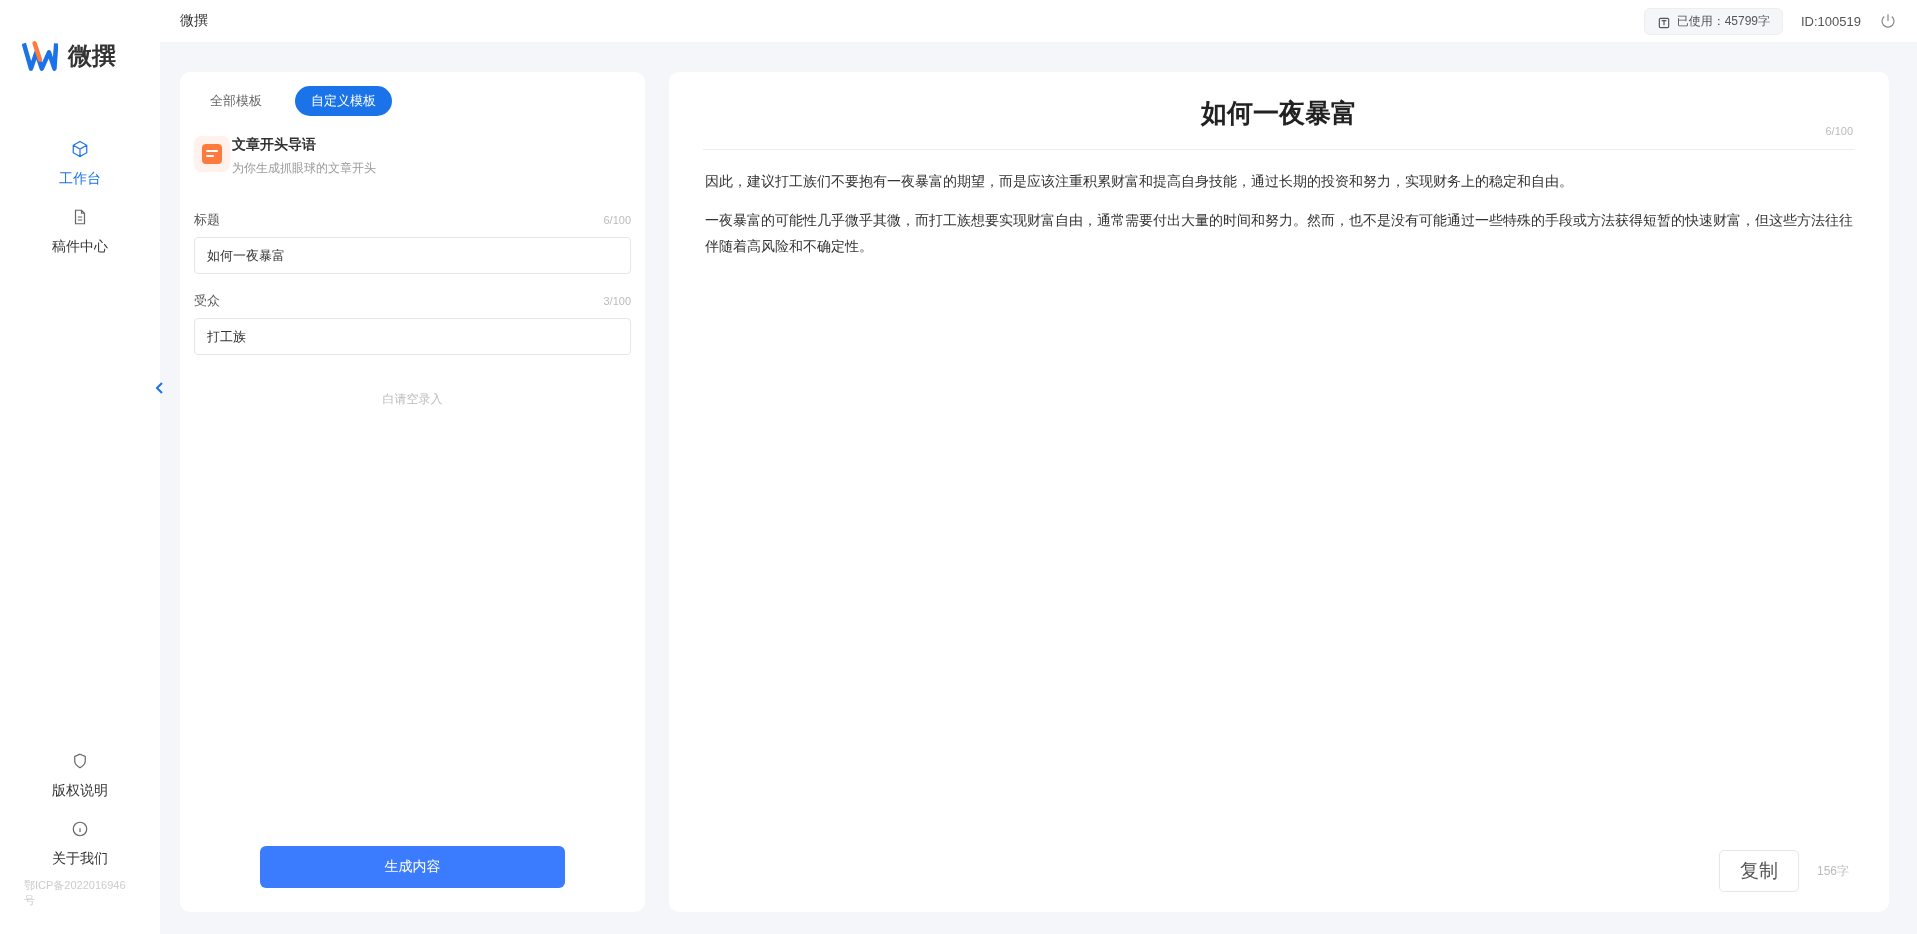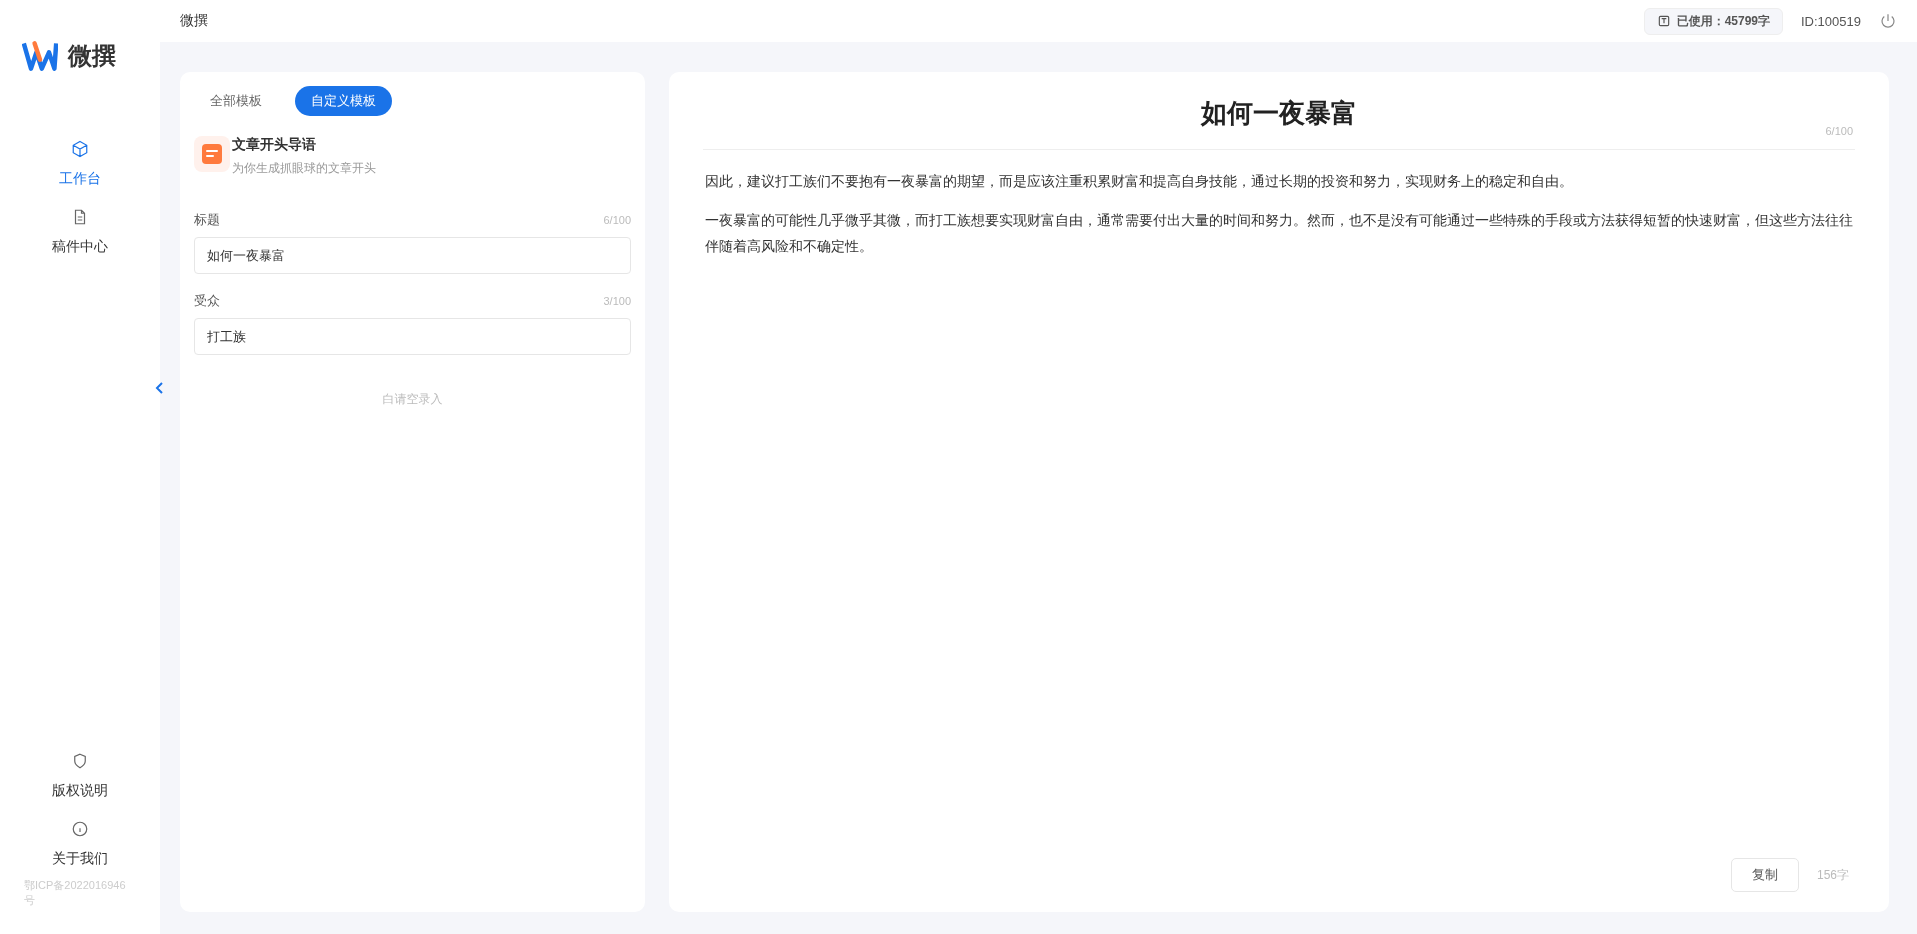--- a/index.html
+++ b/index.html
@@ -89,30 +89,29 @@
     .header-title { font-size: 14px; color: #333; font-weight: 500; }
     .header-right {
       display: flex;
       align-items: center;
       gap: 18px;
       font-size: 13px;
       color: #555;
     }
     .usage-badge {
       display: inline-flex;
-      align-items: center;
+      align-items: flex-end;
       gap: 6px;
       background: #f5f6fa;
       border: 1px solid #eee;
       border-radius: 6px;
       padding: 4px 12px;
       font-size: 12px;
       color: #555;
       cursor: pointer;
-      font-weight: bold;
     }
     .usage-badge svg { width: 14px; height: 14px; }
     .power-btn {
       width: 18px;
       height: 18px;
       stroke: #888;
       cursor: pointer;
       fill: none;
       stroke-width: 1.6;
     }
@@ -262,21 +261,21 @@
       display: flex;
       justify-content: flex-end;
       align-items: center;
       gap: 18px;
       padding: 14px 40px 20px;
     }
     .copy-btn {
       border: 1px solid #e6e6e6;
       background: #fff;
       color: #555;
-      font-size: 13px;
+      font-size: 19px;
       border-radius: 5px;
       padding: 7px 20px;
       cursor: pointer;
       font-family: inherit;
     }
     .char-count { font-size: 12px; color: #bbb; }
   </style>
 </head>
 <body>
 
@@ -377,20 +376,23 @@
             <div class="field-head">
               <span class="field-label">受众</span>
               <span class="field-count">3/100</span>
             </div>
             <input class="text-input" type="text" value="打工族" style="">
           </div>
 
           <div class="blank-hint">白请空录入</div>
         </div>
 
+        <div class="generate-bar">
+          <button class="generate-btn">生成内容</button>
+        </div>
       </div>
 
       <div class="panel panel-right">
         <div class="result-head">
           <div class="result-title">如何一夜暴富</div>
           <span class="result-count-top">6/100</span>
         </div>
         <hr class="result-divider">
         <div class="result-body">
           <p>因此，建议打工族们不要抱有一夜暴富的期望，而是应该注重积累财富和提高自身技能，通过长期的投资和努力，实现财务上的稳定和自由。</p>

